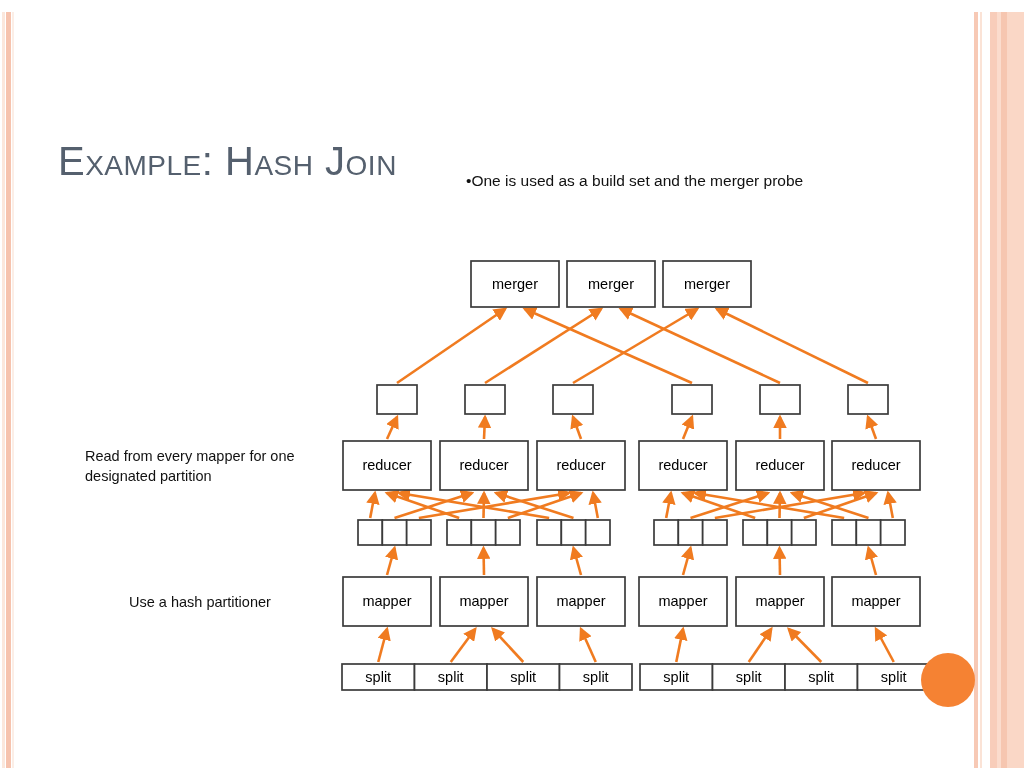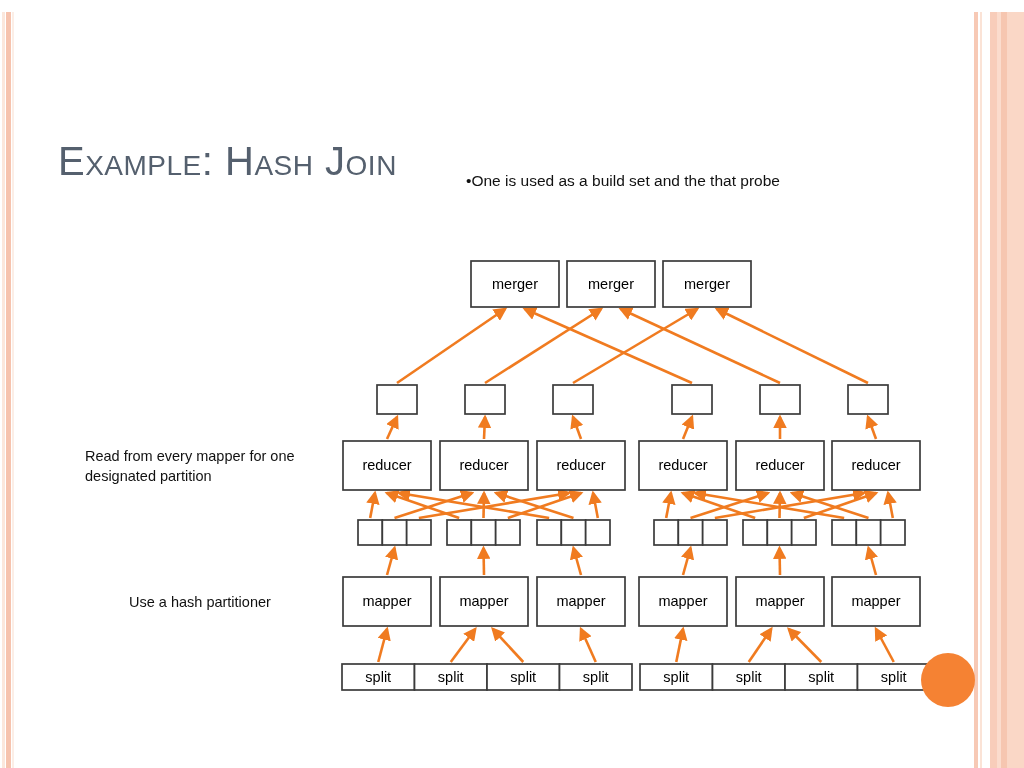--- a/index.html
+++ b/index.html
@@ -112,21 +112,21 @@
   <div class="stripe stripe-r1"></div>
   <div class="stripe stripe-r2"></div>
   <div class="stripe stripe-r3"></div>
   <div class="stripe stripe-r4"></div>
   <div class="stripe stripe-r5"></div>
   <div class="stripe stripe-r6"></div>
 
   <h1 id="page-title">Example: Hash Join</h1>
 
   <div id="bullets">
-    <div>•One is used as a build set and the that probe</div>
+    <div>•One is used as a build set and the merger probe</div>
   </div>
 
   <div class="annot" id="annot-hash">Use a hash partitioner</div>
   <div class="annot" id="annot-partition">Read from every mapper for one designated partition</div>
 
   <svg id="diagram" viewBox="0 0 1024 768" xmlns="http://www.w3.org/2000/svg">
     <defs>
       <marker id="arrowhead" markerWidth="5.2" markerHeight="5.2" refX="4.2" refY="2.6" orient="auto" markerUnits="strokeWidth">
         <path d="M0,0 L5.2,2.6 L0,5.2 z" fill="#f07b20"></path>
       </marker>

